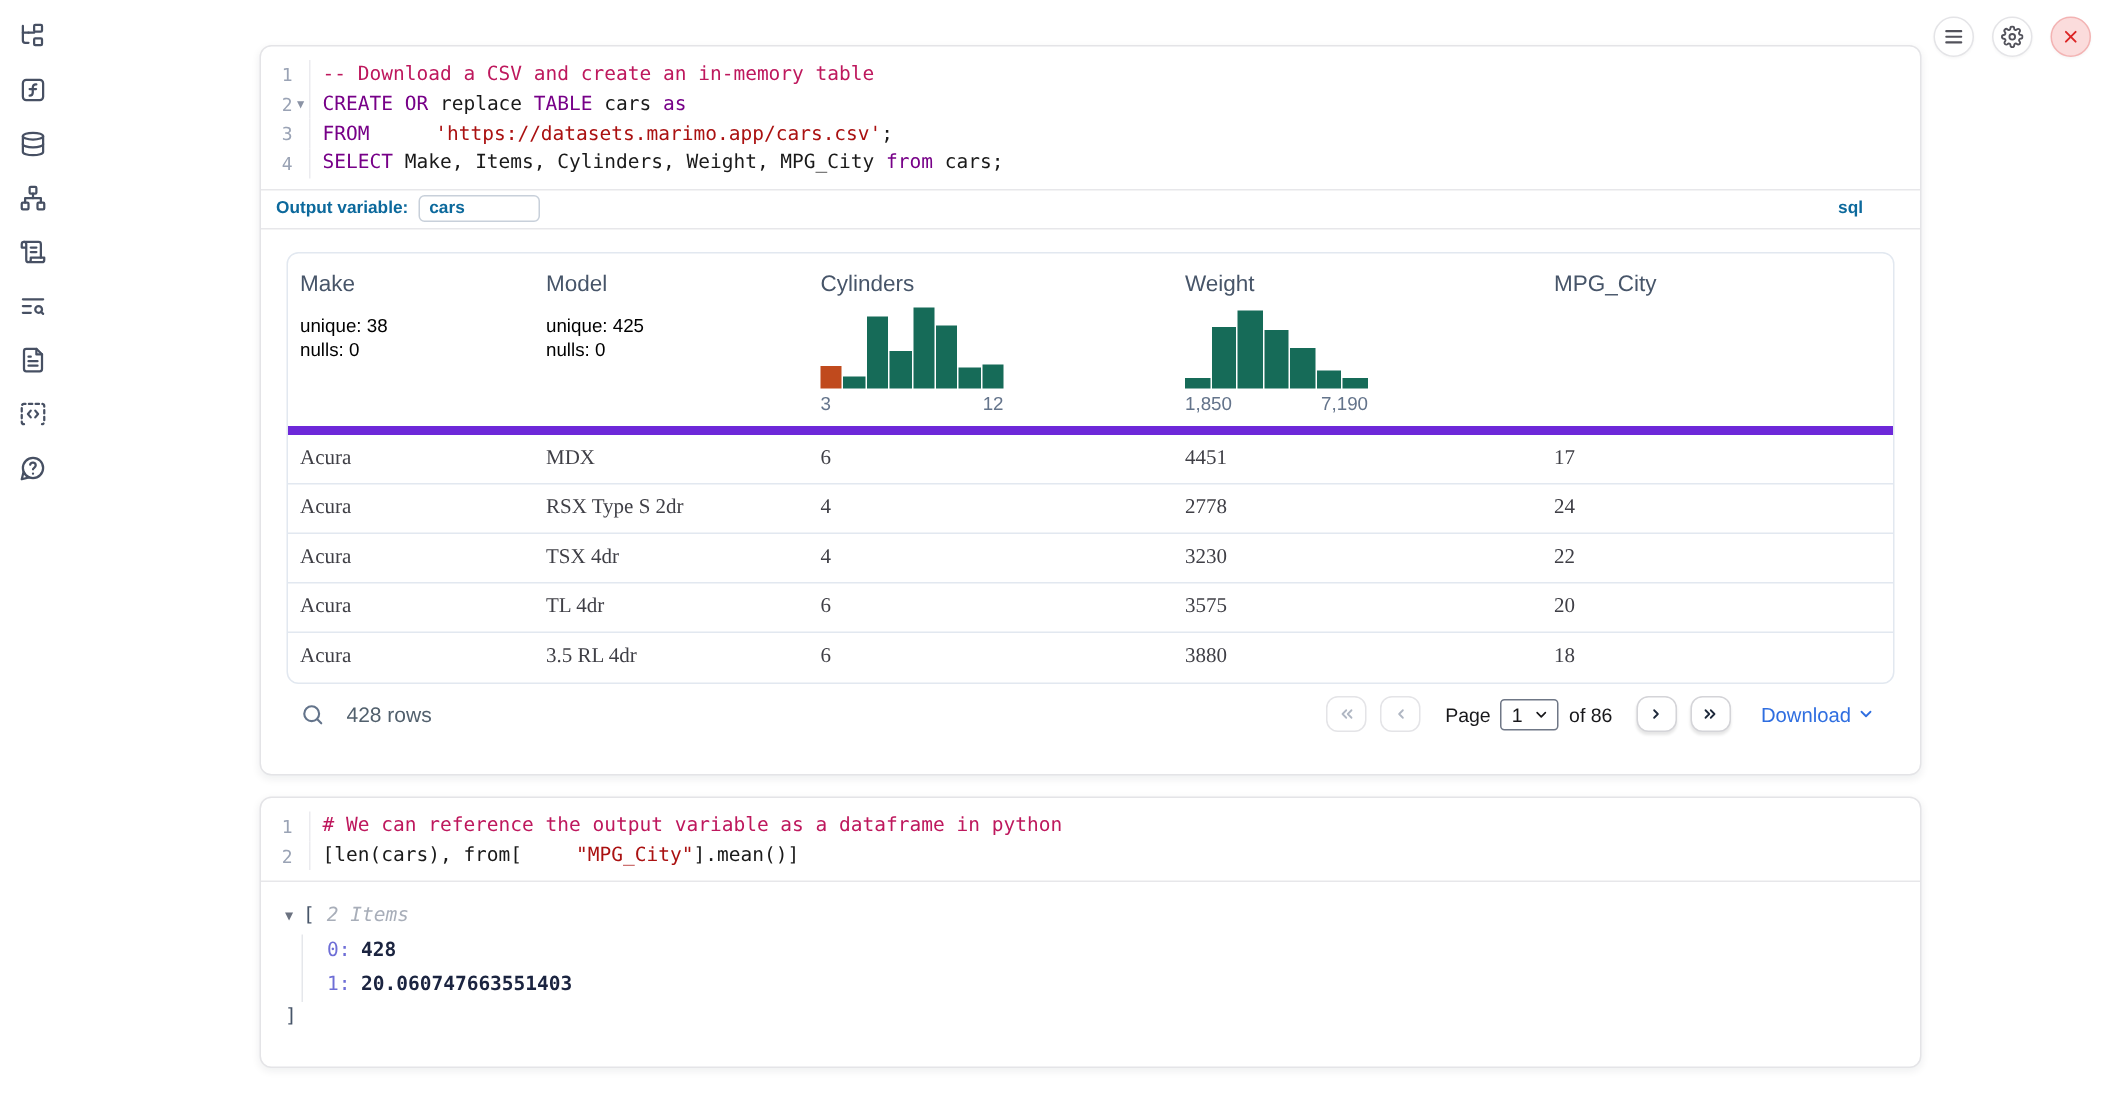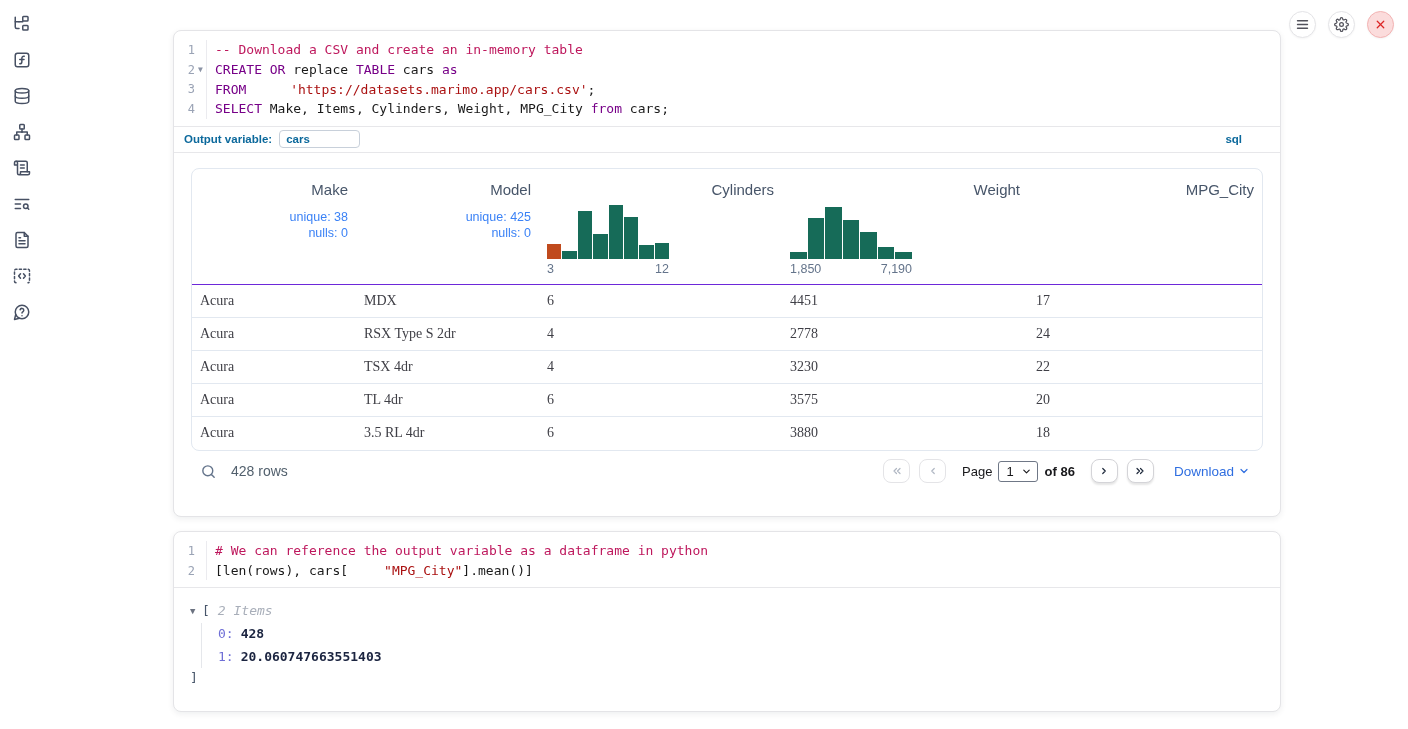--- a/index.html
+++ b/index.html
@@ -34,42 +34,42 @@
   
   .outvar-bar { height:27px; border-top:1px solid #e7e7ea; border-bottom:1px solid #e7e7ea; display:flex; align-items:center; padding:0 38px 0 10px; }
   .outvar-label { font-size:11.5px; font-weight:bold; color:#0c699c; }
   .outvar-input { margin-left:7px; width:81px; height:18px; border:1px solid #c8d0da; border-radius:4px; font-family:"Liberation Sans",sans-serif; font-size:11.5px; font-weight:bold; color:#0c699c; padding:0 6px; outline:none; }
   .lang-badge { margin-left:auto; font-size:11.5px; font-weight:bold; color:#0c699c; }
 
   
   .cell-output { padding:15px 17px 0 17px; }
   .data-table { border:1px solid #e2e8f0; border-radius:8px; overflow:hidden; }
   .tgrid { display:grid; grid-template-columns:164px 183px 243px 246px 1fr; }
-  .table-header { border-bottom:1px solid #6d28d9;text-align:right; }
+  .table-header { border-bottom:6px solid #6d28d9; }
   .th { padding:12px 8px 8px 8px; }
   .th-title { font-size:15px; color:#475569; }
-  .th-stats { margin-top:11px; font-size:12.5px; color:#3b82f6; line-height:16.5px; }
+  .th-stats { margin-top:11px; font-size:12.5px; color:#000000; line-height:16.5px; }
   .hist-wrap { margin-top:7px; width:122px; }
   .hist { display:flex; align-items:flex-end; gap:1px; height:54px; }
   .hist .bar { flex:1; border-radius:0; }
   .hist-labels { display:flex; justify-content:space-between; font-size:12.5px; color:#64748b; margin-top:3px; }
   .tr { height:33px; align-items:center; border-bottom:1px solid #e2e8f0;font-family:Liberation Serif, serif; }
   .tr:last-child { border-bottom:none; }
   .td { padding:0 8px; font-size:14px; color:#3f3f46; overflow:hidden; white-space:nowrap; }
 
   
   .table-footer { height:41px; display:flex; align-items:center; padding:0 1px 0 9px; }
   .rowcount { margin-left:14px; font-size:14px; color:#52606d; }
   .pager { margin-left:auto; display:flex; align-items:center; }
   .pg-btn { width:27px; height:24px; border:1px solid #e4e4e7; border-radius:8px; background:#fff; display:flex; align-items:center; justify-content:center; font-size:12px; cursor:pointer; color:#b0b7c3; }
   .pg-btn.enabled { color:#1e293b; border-color:#d4d4d8; box-shadow:0 2px 2px rgba(0,0,0,.10); }
   .pg-btn + .pg-btn { margin-left:9px; }
   .page-label { margin:0 6px 0 16px; font-size:13px; color:#18181b; }
   .page-select { height:21px; border:1px solid #6f7786; border-radius:3px; display:flex; align-items:center; padding:0 5px 0 7px; font-size:13px; color:#18181b; gap:7px; cursor:pointer; background:#fff; }
-  .of-label { margin:0 16px 0 7px; font-size:13px; color:#18181b;font-weight:bold; }
+  .of-label { margin:0 16px 0 7px; font-size:13px; color:#18181b; }
   .download { margin:0 12px 0 20px; display:flex; align-items:center; gap:4px; font-size:13.5px; color:#2f6ee0; cursor:pointer; }
 
   
   .py-sep { border-bottom:1px solid #e7e7ea; }
   .tree { padding:15px 0 0 16px; font-family:"DejaVu Sans Mono", monospace; font-size:13px; color:#475569; }
   .tree-head { display:flex; align-items:center; }
   .tree-caret { font-size:9px; color:#6b7280; width:12px; }
   .tree-bracket { color:#475569; }
   .tree-items-label { margin-left:8px; font-style:italic; color:#a8aeb9; }
   .tree-entries { margin-left:11px; border-left:1px solid #e5e7eb; padding-left:16px; margin-top:5px; }
@@ -373,21 +373,21 @@
           <span class="num">1</span>
           <span class="foldcol"></span>
         </div>
         <div class="code-text"><span class="tok-comment"># We can reference the output variable as a dataframe in python</span></div>
       </div>
       <div class="code-line">
         <div class="gutter">
           <span class="num">2</span>
           <span class="foldcol"></span>
         </div>
-        <div class="code-text"><span>[len(rows), cars[</span><span class="tok-str">"MPG_City"</span><span>].mean()]</span></div>
+        <div class="code-text"><span>[len(cars), from[</span><span class="tok-str">"MPG_City"</span><span>].mean()]</span></div>
       </div>
     </div>
 
   <div class="tree">
     <div class="tree-head">
       <span class="tree-caret">▼</span>
       <span class="tree-bracket">[</span>
       <span class="tree-items-label">2 Items</span>
     </div>
     <div class="tree-entries" id="tree-entries">

